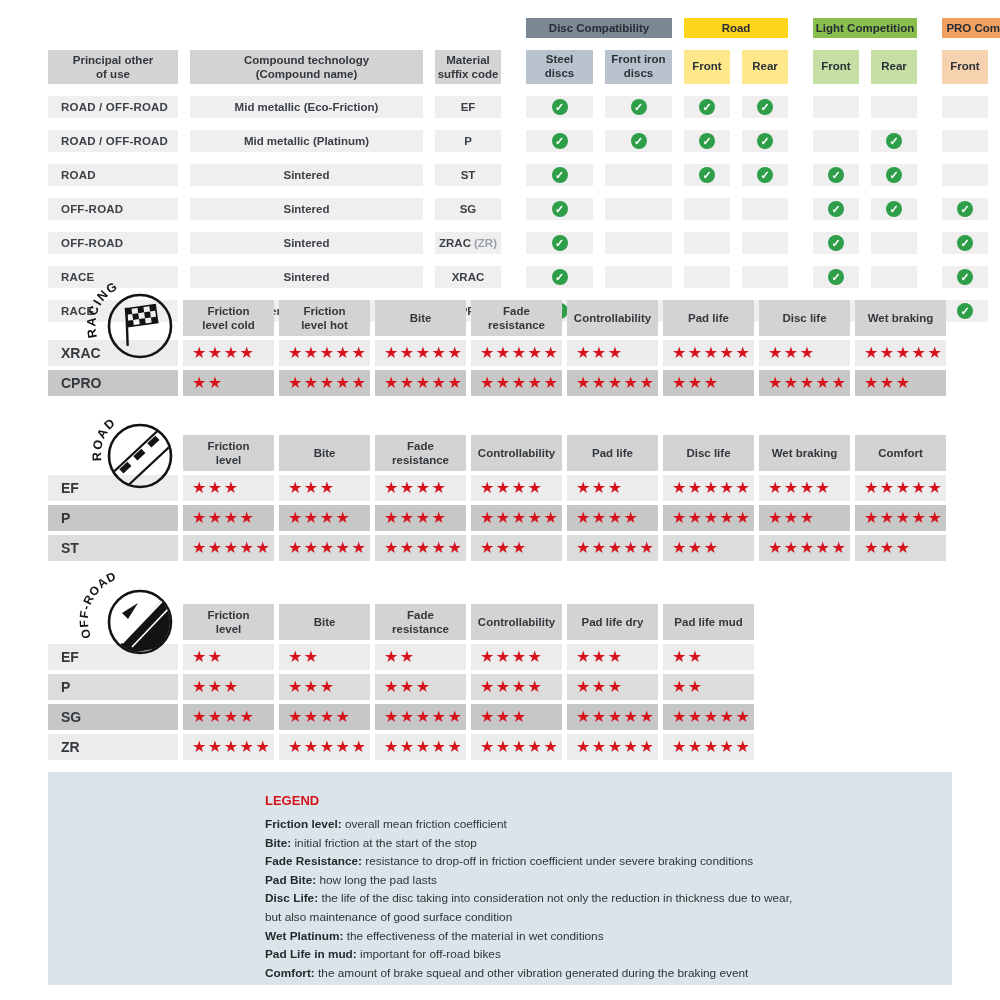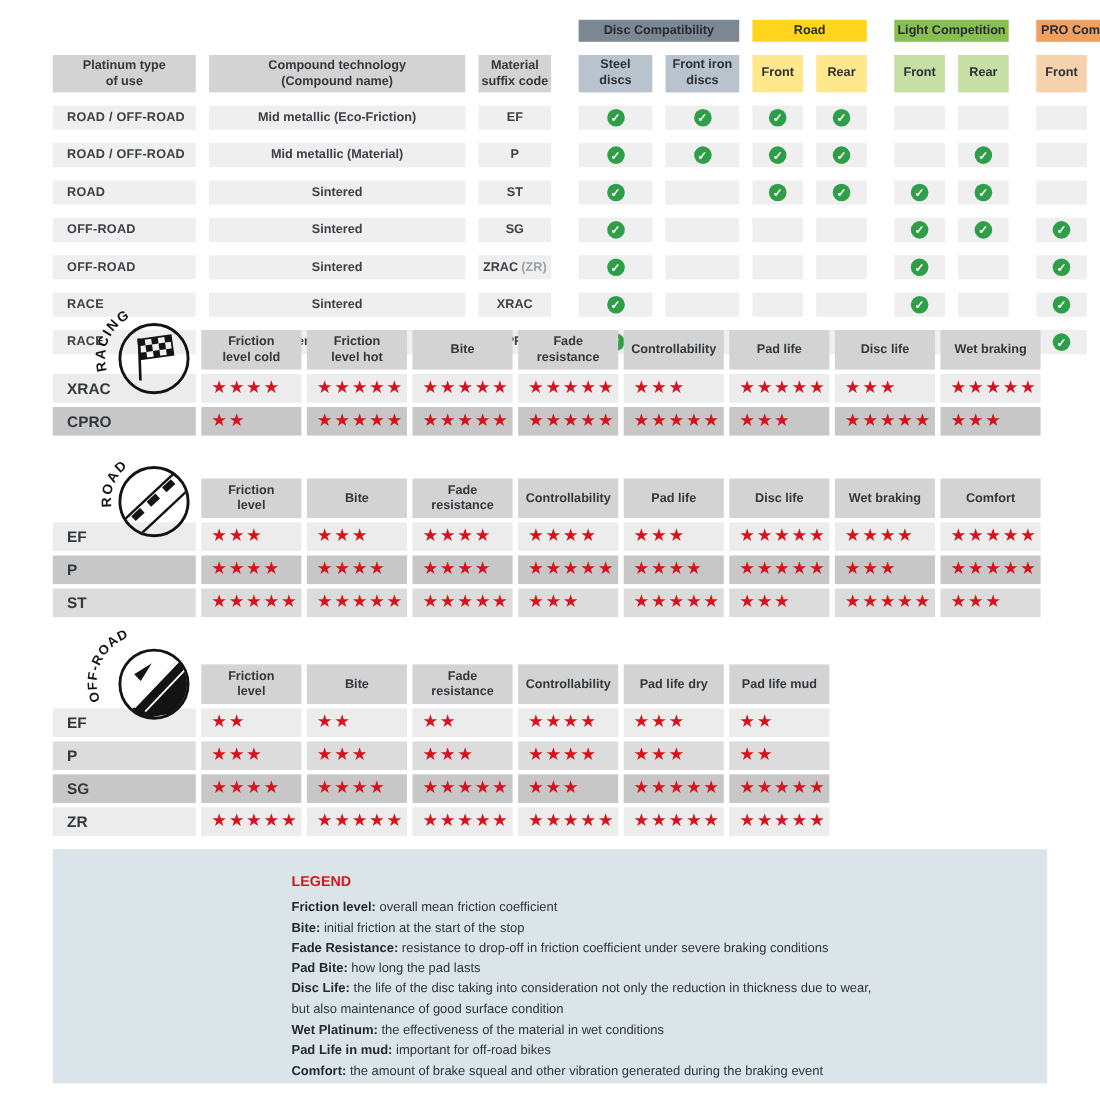--- a/index.html
+++ b/index.html
@@ -61,21 +61,21 @@
 discs</div>
     <div class="ghead" style="grid-area: 1 / 7 / auto / span 2; background: rgb(255, 212, 28);">Road</div>
     <div class="subcell" style="grid-area: 2 / 7; background: rgb(255, 232, 140);">Front</div>
     <div class="subcell" style="grid-area: 2 / 8; background: rgb(255, 232, 140);">Rear</div>
     <div class="ghead" style="grid-area: 1 / 10 / auto / span 2; background: rgb(136, 191, 79);">Light Competition</div>
     <div class="subcell" style="grid-area: 2 / 10; background: rgb(197, 223, 165);">Front</div>
     <div class="subcell" style="grid-area: 2 / 11; background: rgb(197, 223, 165);">Rear</div>
     <div class="ghead" style="grid-area: 1 / 13 / auto / span 2; background: rgb(240, 161, 97);">PRO Competition</div>
     <div class="subcell" style="grid-area: 2 / 13; background: rgb(247, 210, 174);">Front</div>
     <div class="subcell" style="grid-area: 2 / 14; background: rgb(247, 210, 174);">Rear</div>
-    <div class="hcell" style="grid-area: 2 / 1;">Platinum type
+    <div class="hcell" style="grid-area: 2 / 1;">Principal other
 of use</div>
     <div class="hcell" style="grid-area: 2 / 2;">Compound technology
 (Compound name)</div>
     <div class="hcell" style="grid-area: 2 / 3;">Material
 suffix code</div>
     <div class="cell use" style="grid-area: 3 / 1;">ROAD / OFF-ROAD</div>
     <div class="cell" style="grid-area: 3 / 2;">Mid metallic (Eco-Friction)</div>
     <div class="cell" style="grid-area: 3 / 3;">EF</div>
     <div class="cell" style="grid-area: 3 / 5;">
       <span class="check" style="background: rgb(47, 158, 73);">✓</span>
@@ -87,21 +87,21 @@
       <span class="check" style="background: rgb(47, 158, 73);">✓</span>
     </div>
     <div class="cell" style="grid-area: 3 / 8;">
       <span class="check" style="background: rgb(47, 158, 73);">✓</span>
     </div>
     <div class="cell" style="grid-area: 3 / 10;"></div>
     <div class="cell" style="grid-area: 3 / 11;"></div>
     <div class="cell" style="grid-area: 3 / 13;"></div>
     <div class="cell" style="grid-area: 3 / 14;"></div>
     <div class="cell use" style="grid-area: 4 / 1;">ROAD / OFF-ROAD</div>
-    <div class="cell" style="grid-area: 4 / 2;">Mid metallic (Material)</div>
+    <div class="cell" style="grid-area: 4 / 2;">Mid metallic (Platinum)</div>
     <div class="cell" style="grid-area: 4 / 3;">P</div>
     <div class="cell" style="grid-area: 4 / 5;">
       <span class="check" style="background: rgb(47, 158, 73);">✓</span>
     </div>
     <div class="cell" style="grid-area: 4 / 6;">
       <span class="check" style="background: rgb(47, 158, 73);">✓</span>
     </div>
     <div class="cell" style="grid-area: 4 / 7;">
       <span class="check" style="background: rgb(47, 158, 73);">✓</span>
     </div>

